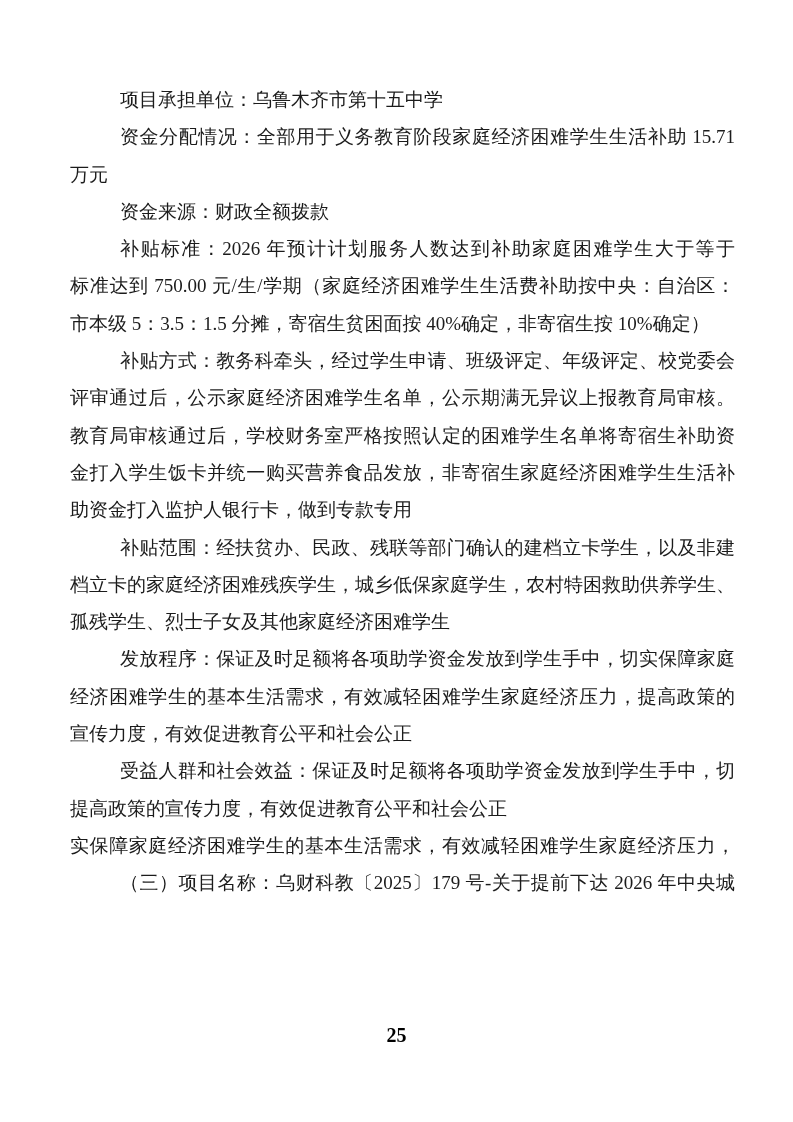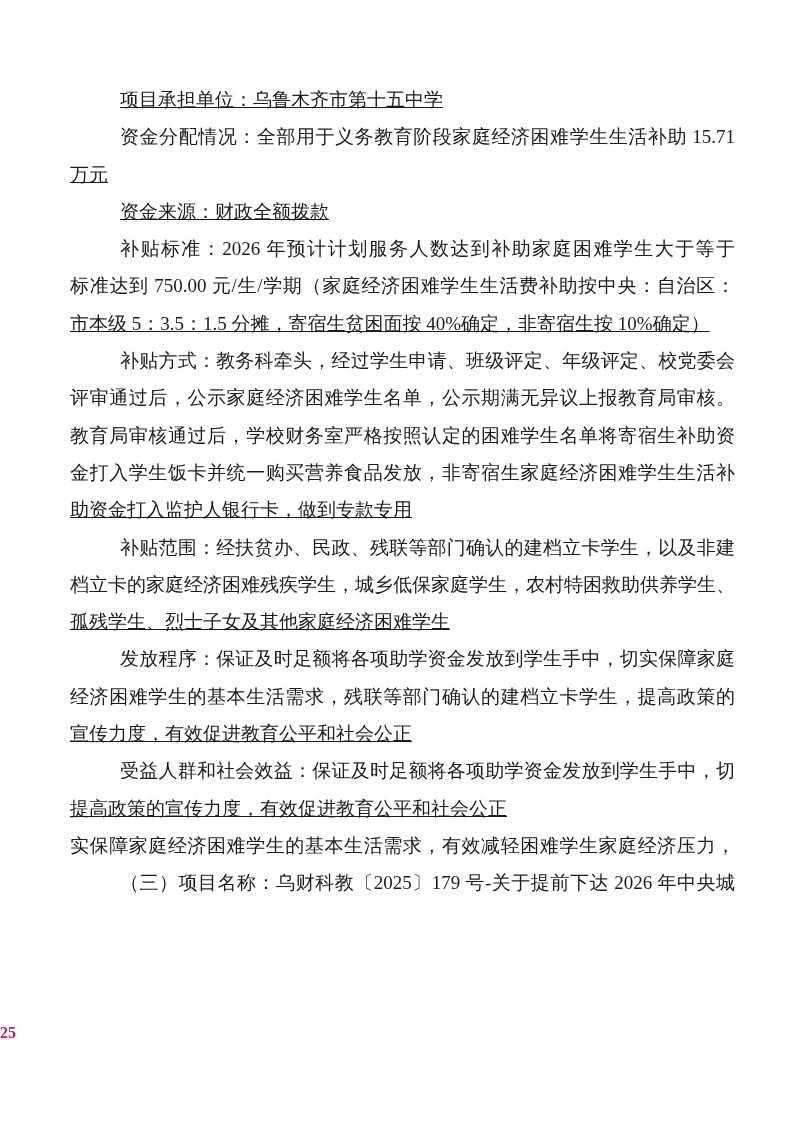--- a/index.html
+++ b/index.html
@@ -31,34 +31,33 @@
     height: 37.3px;
     line-height: 37.3px;
     white-space: nowrap;
     text-align: justify;
     text-align-last: justify;
     text-justify: inter-character;
   }
   .line.last {
     text-align: right;
     text-align-last: left;
-    text-decoration: underline;
   }
   .line.first {
     text-indent: 50px;
   }
   .page-number {
     position: absolute;
     top: 1024px;
     left: 0;
     width: 100%;
-    text-align: left;
-    font-size: 16px;
+    text-align: center;
+    font-size: 20px;
     font-weight: bold;
-    color: #be185d;
+    color: #000000;
     font-family: "Liberation Serif", "DejaVu Serif", serif;
   }
 </style>
 </head>
 <body>
 
 <div class="page">
   <div class="doc-body" id="doc-body">
       <div class="para">
         <div class="line first last">项目承担单位：乌鲁木齐市第十五中学</div>
@@ -82,21 +81,21 @@
         <div class="line">金打入学生饭卡并统一购买营养食品发放，非寄宿生家庭经济困难学生生活补</div>
         <div class="line last">助资金打入监护人银行卡，做到专款专用</div>
       </div>
       <div class="para">
         <div class="line first">补贴范围：经扶贫办、民政、残联等部门确认的建档立卡学生，以及非建</div>
         <div class="line">档立卡的家庭经济困难残疾学生，城乡低保家庭学生，农村特困救助供养学生、</div>
         <div class="line last">孤残学生、烈士子女及其他家庭经济困难学生</div>
       </div>
       <div class="para">
         <div class="line first">发放程序：保证及时足额将各项助学资金发放到学生手中，切实保障家庭</div>
-        <div class="line">经济困难学生的基本生活需求，残联等部门确认的建档立卡学生，提高政策的</div>
+        <div class="line">经济困难学生的基本生活需求，有效减轻困难学生家庭经济压力，提高政策的</div>
         <div class="line last">宣传力度，有效促进教育公平和社会公正</div>
       </div>
       <div class="para">
         <div class="line first">受益人群和社会效益：保证及时足额将各项助学资金发放到学生手中，切</div>
         <div class="line last">提高政策的宣传力度，有效促进教育公平和社会公正</div>
         <div class="line">实保障家庭经济困难学生的基本生活需求，有效减轻困难学生家庭经济压力，</div>
       </div>
       <div class="para">
         <div class="line first">（三）项目名称：乌财科教〔2025〕179 号-关于提前下达 2026 年中央城</div>
       </div>

